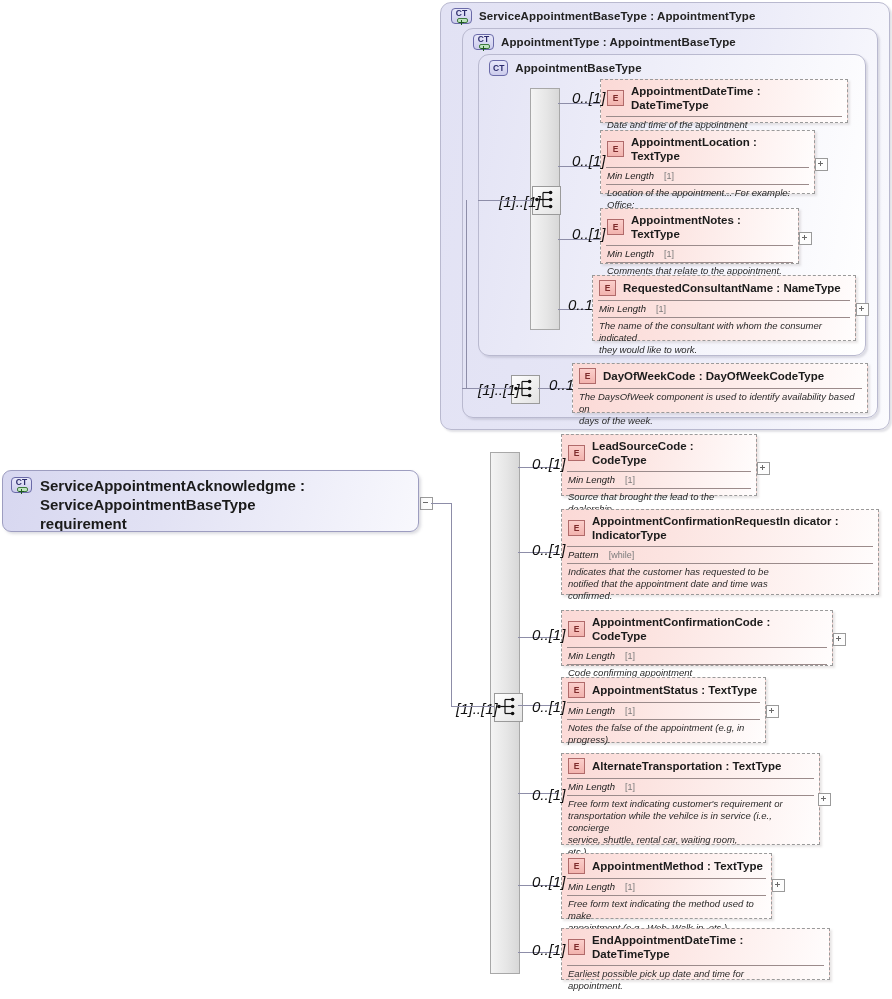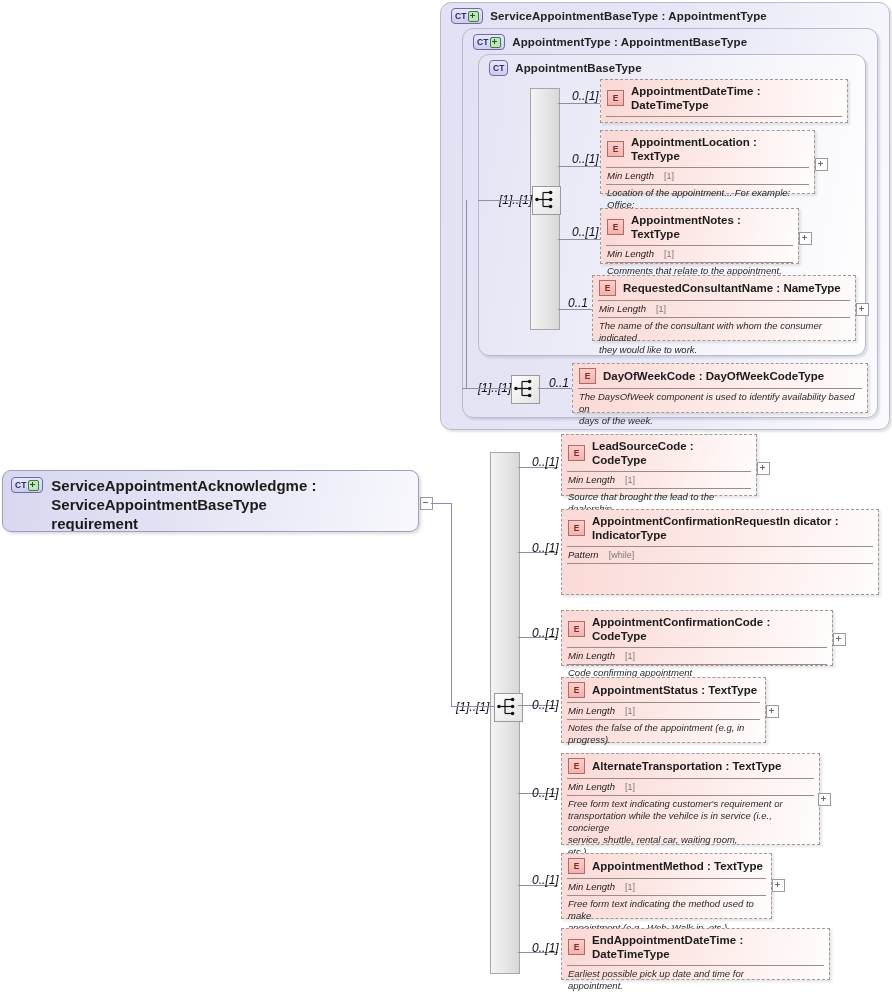--- a/index.html
+++ b/index.html
@@ -27,20 +27,21 @@
     font-size:11.5px;font-weight:bold;color:#222;letter-spacing:.1px;
   }
 
   
   .cticon{
     display:inline-flex;align-items:center;justify-content:center;
     height:14px;padding:0 3px;border:1px solid #6a6aa8;border-radius:4px;
     background:linear-gradient(#e8e8fa,#ccccec);
     font-size:8.5px;font-weight:bold;color:#2b2b6b;line-height:1;
     font-family:"Liberation Sans",sans-serif;
+    flex-direction:column;
   }
   .cticon .plus{
     display:inline-block;width:9px;height:9px;margin-left:2px;position:relative;
     border:1px solid #3f7a3f;border-radius:2px;background:#bfe3bf;
   }
   .cticon .plus:before,.cticon .plus:after{
     content:"";position:absolute;background:#1d5b1d;
   }
   .cticon .plus:before{left:1px;top:3px;width:5px;height:1px;}
   .cticon .plus:after{left:3px;top:1px;width:1px;height:5px;}
@@ -115,21 +116,21 @@
     position:absolute;border:1px solid #a8a8a8;
     background:linear-gradient(90deg,#f4f4f4 0%,#e6e6e6 55%,#d8d8d8 100%);
   }
 
   
   .ln{position:absolute;background:#8d8da8;}
   .lnh{height:1px;}
   .lnv{width:1px;}
 
   .card{
-    position:absolute;font-size:12px;font-style:italic;color:#111;
+    position:absolute;font-size:15px;font-style:italic;color:#111;
     white-space:nowrap;font-weight:normal;
   }
 </style>
 </head>
 <body>
 
 <div class="ctgroup" style="left:440px;top:2px;width:450px;height:428px;">
   <div class="grouphdr">
     <span class="cticon">
       <span>CT</span>
@@ -182,20 +183,21 @@
 <div class="ln lnh" style="left:558px;top:309px;width:38px;"></div>
 
 <div class="ebox" style="left:600px;top:79px;width:248px;height:44px;">
   <div class="ehdr">
     <span class="eicon">
         <span>E</span>
       </span>
     <span class="ename"><span>AppointmentDateTime</span><span> : </span><span>DateTimeType</span></span>
   </div>
   <div class="erule"></div>
+  <div class="edoc">Date and time of the appointment</div>
 </div>
 <div class="card" style="left:572px;top:89px;">0..[1]</div>
 
 <div class="ebox" style="left:600px;top:130px;width:215px;height:64px;">
   <div class="ehdr">
     <span class="eicon">
         <span>E</span>
       </span>
     <span class="ename"><span>AppointmentLocation</span><span> : </span><span>TextType</span></span>
   </div>
@@ -337,20 +339,23 @@
         <span>E</span>
       </span>
     <span class="ename"><span>AppointmentConfirmationRequestIn&nbsp;dicator</span><span> : </span><span>IndicatorType</span></span>
   </div>
   <div class="erule"></div>
   <div class="facet">
     <span>Pattern</span>
     <span class="fval">[while]</span>
   </div>
   <div class="erule"></div>
+  <div class="edoc">Indicates that the customer has requested to be
+   notified that the appointment date and time was
+confirmed.</div>
 </div>
 <div class="card" style="left:532px;top:541px;">0..[1]</div>
 
 <div class="ebox" style="left:561px;top:610px;width:272px;height:56px;">
   <div class="ehdr">
     <span class="eicon">
         <span>E</span>
       </span>
     <span class="ename"><span>AppointmentConfirmationCode</span><span> : </span><span>CodeType</span></span>
   </div>

